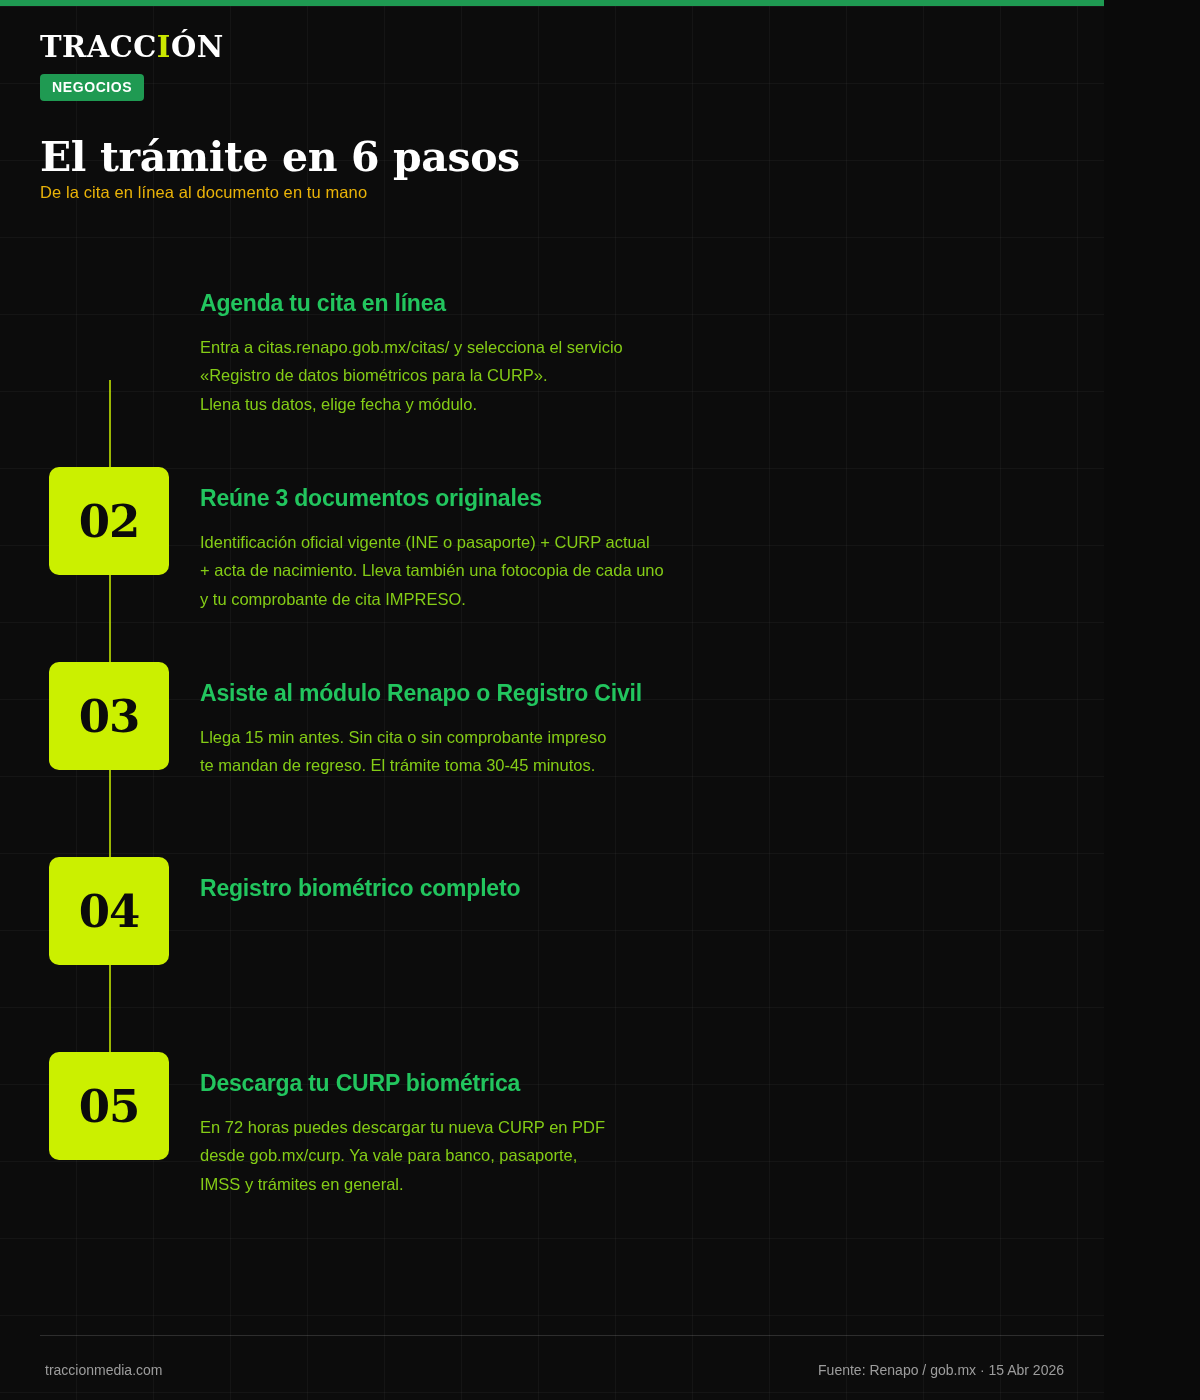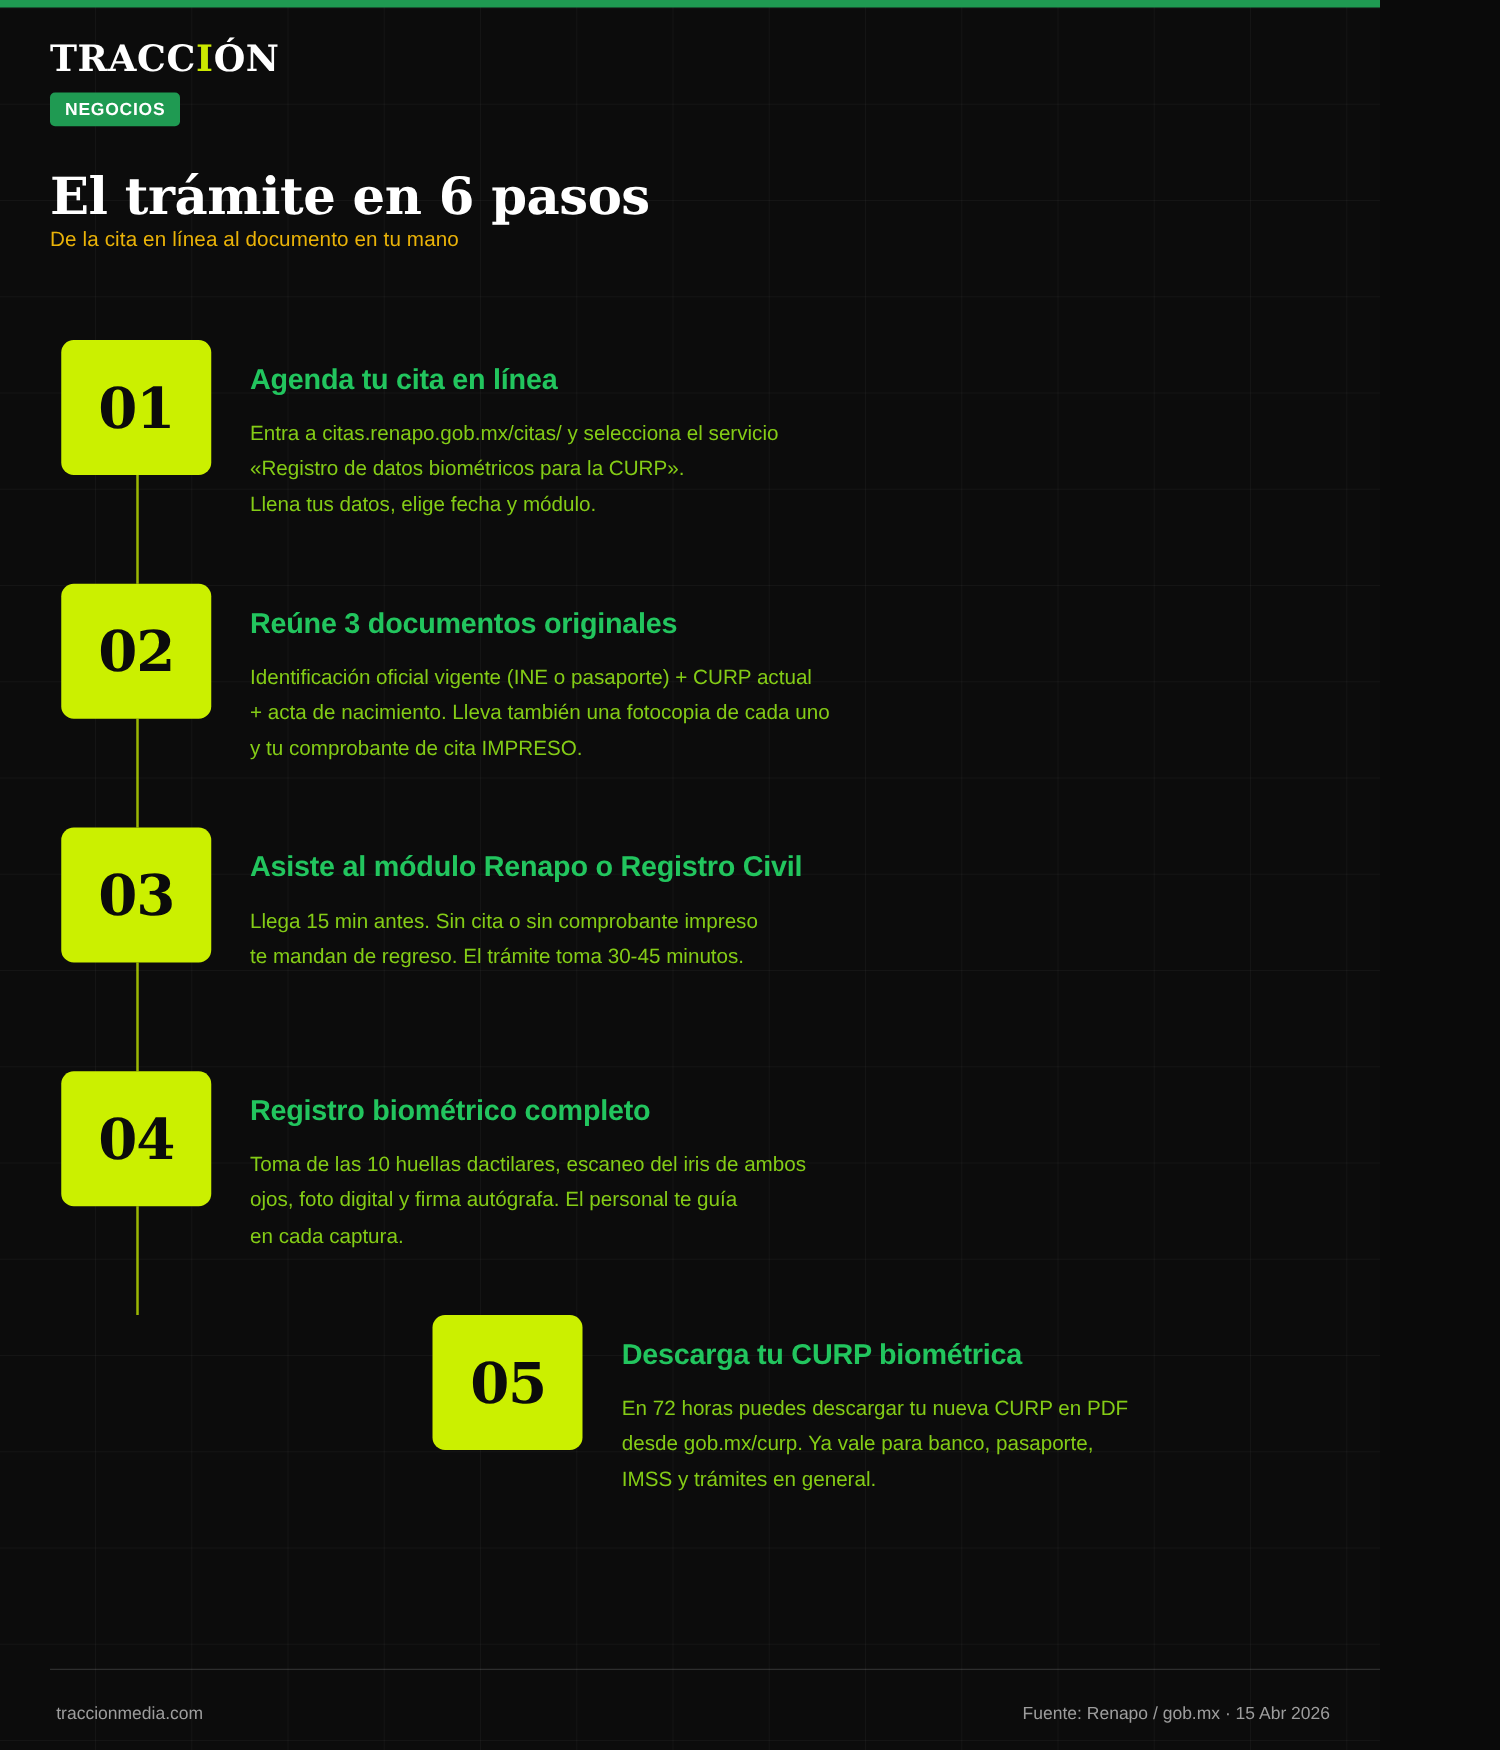--- a/index.html
+++ b/index.html
@@ -188,23 +188,20 @@
 
     <div class="kicker">NEGOCIOS</div>
 
     <h1 class="title">El trámite en 6 pasos</h1>
     <div class="subtitle">De la cita en línea al documento en tu mano</div>
 
     <div class="steps">
 
       <div class="step" style="height:195px;">
         <div class="badge-col">
-          <div class="badge">
-            <span>01</span>
-          </div>
           <div class="connector" style="top:108px; height:87px;"></div>
         </div>
         <div class="step-body">
           <h2 class="step-title">Agenda tu cita en línea</h2>
           <p class="step-desc">Entra a citas.renapo.gob.mx/citas/ y selecciona el servicio
 «Registro de datos biométricos para la CURP».
 Llena tus datos, elige fecha y módulo.</p>
         </div>
       </div>
 
@@ -239,27 +236,24 @@
 
       <div class="step" style="height:195px;">
         <div class="badge-col">
           <div class="badge">
             <span>04</span>
           </div>
           <div class="connector" style="top:108px; height:87px;"></div>
         </div>
         <div class="step-body">
           <h2 class="step-title">Registro biométrico completo</h2>
-          <p class="step-desc">Toma de las 10 huellas dactilares, escaneo del iris de ambos
-ojos, foto digital y firma autógrafa. El personal te guía
-en cada captura.</p>
-        </div>
-      </div>
-
-      <div class="step" style="height:195px;justify-content:center;">
+        </div>
+      </div>
+
+      <div class="step" style="height:195px;">
         <div class="badge-col">
           <div class="badge">
             <span>05</span>
           </div>
         </div>
         <div class="step-body">
           <h2 class="step-title">Descarga tu CURP biométrica</h2>
           <p class="step-desc">En 72 horas puedes descargar tu nueva CURP en PDF
 desde gob.mx/curp. Ya vale para banco, pasaporte,
 IMSS y trámites en general.</p>

